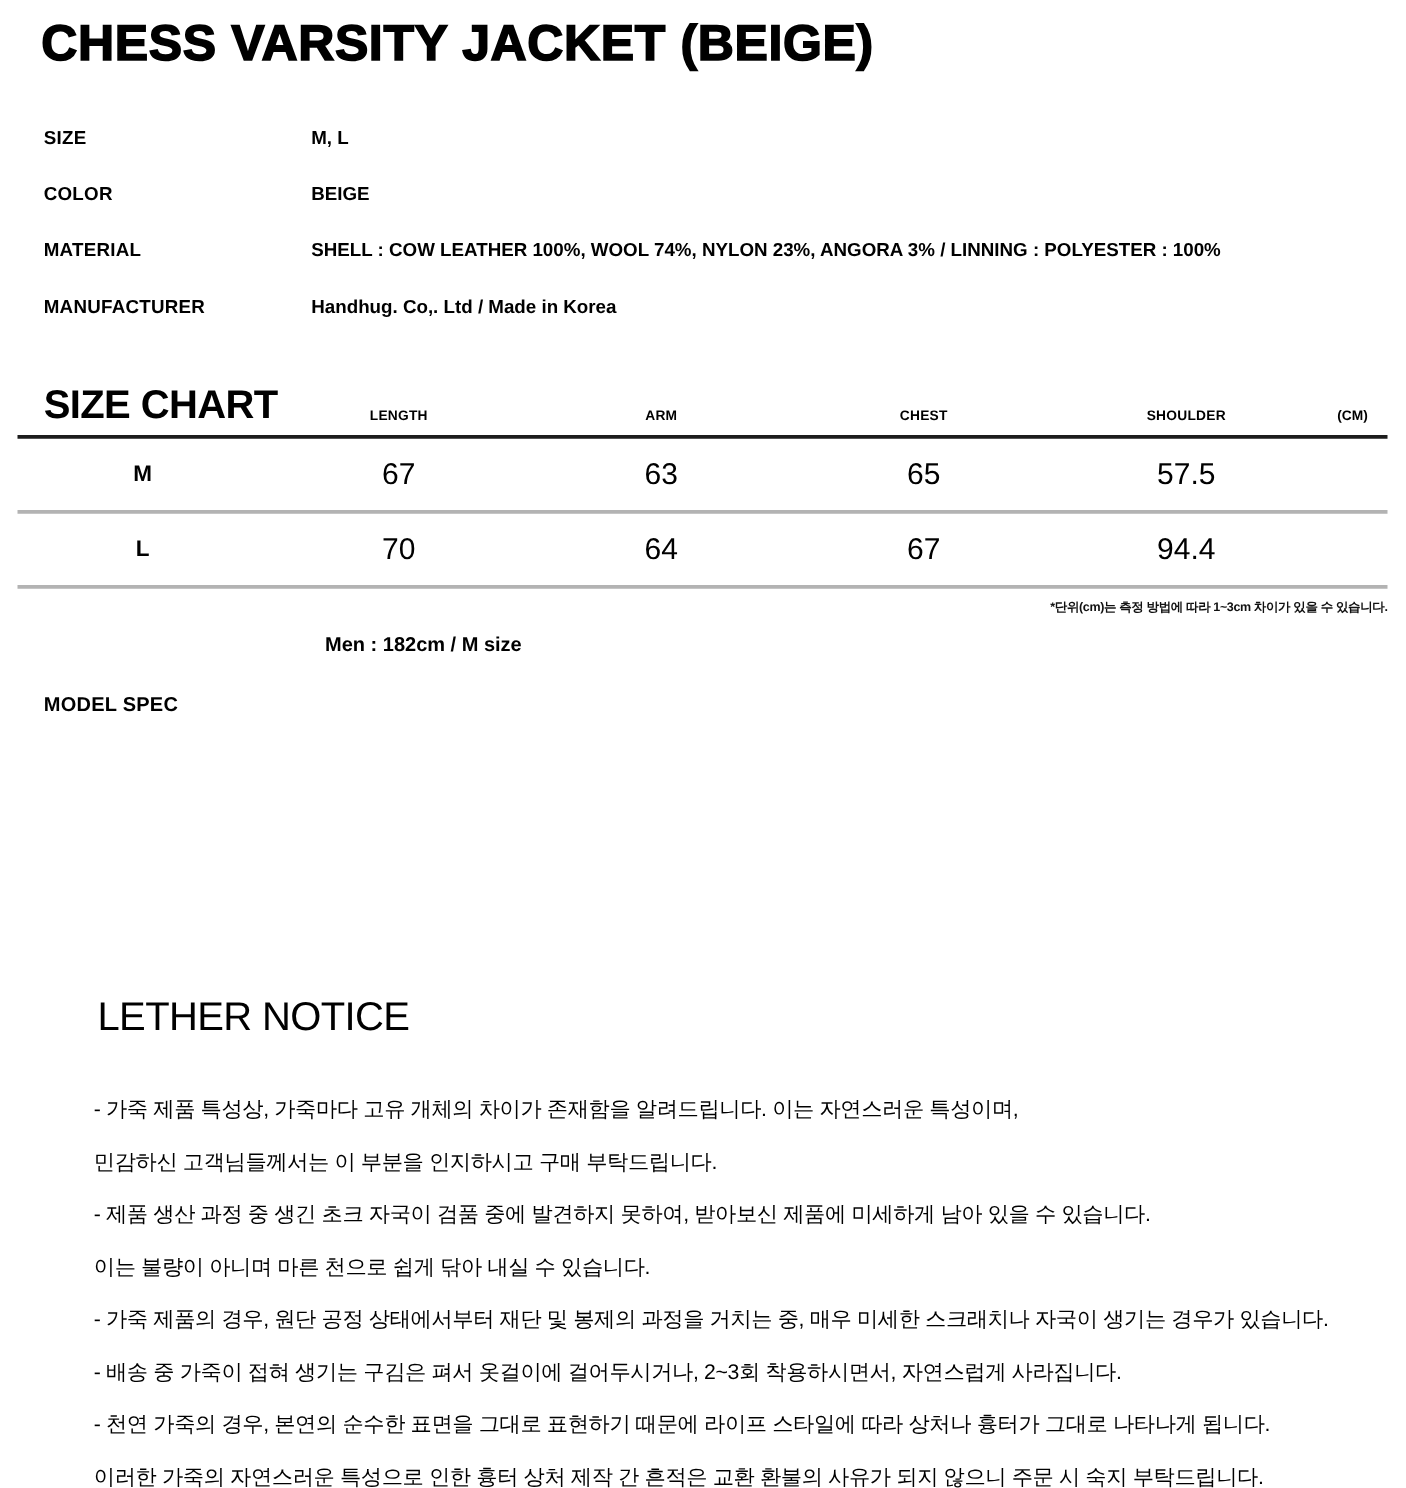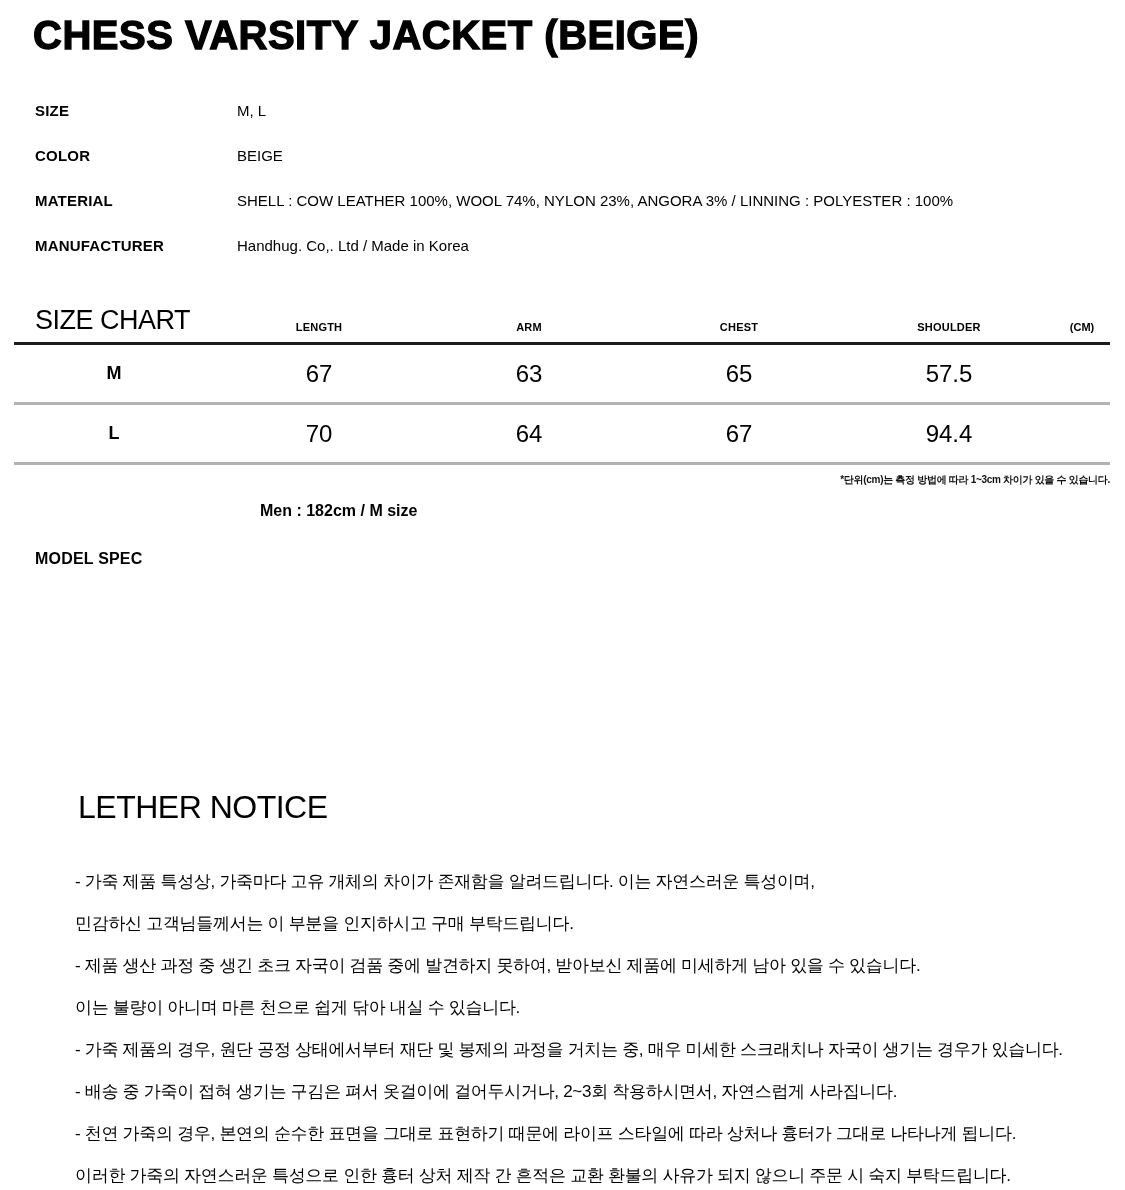--- a/index.html
+++ b/index.html
@@ -33,40 +33,40 @@
     line-height: 18px;
     margin-bottom: 27px;
     font-size: 15px;
   }
   .info-label {
     width: 202px;
     font-weight: bold;
     letter-spacing: 0.2px;
     flex-shrink: 0;
   }
-  .info-value { font-weight: normal; }
+  .info-value { font-weight: bold; margin-left: 12px; }
 
   
   .size-chart {
     margin-left: 14px;
     margin-right: 15px;
     margin-top: 50px;
   }
   .sc-grid {
     display: grid;
     grid-template-columns: 200px 210px 210px 210px 210px 56px;
   }
   .sc-header {
     align-items: flex-end;
     padding-bottom: 6px;
     border-bottom: 3px solid #1c1c1c;
   }
   .sc-heading {
-    font-size: 27px;
-    font-weight: normal;
+    font-size: 32px;
+    font-weight: bold;
     letter-spacing: -0.5px;
     padding-left: 21px;
     white-space: nowrap;
   }
   .sc-col {
     text-align: center;
     font-size: 11px;
     font-weight: bold;
     padding-bottom: 3px;
     letter-spacing: 0.2px;

